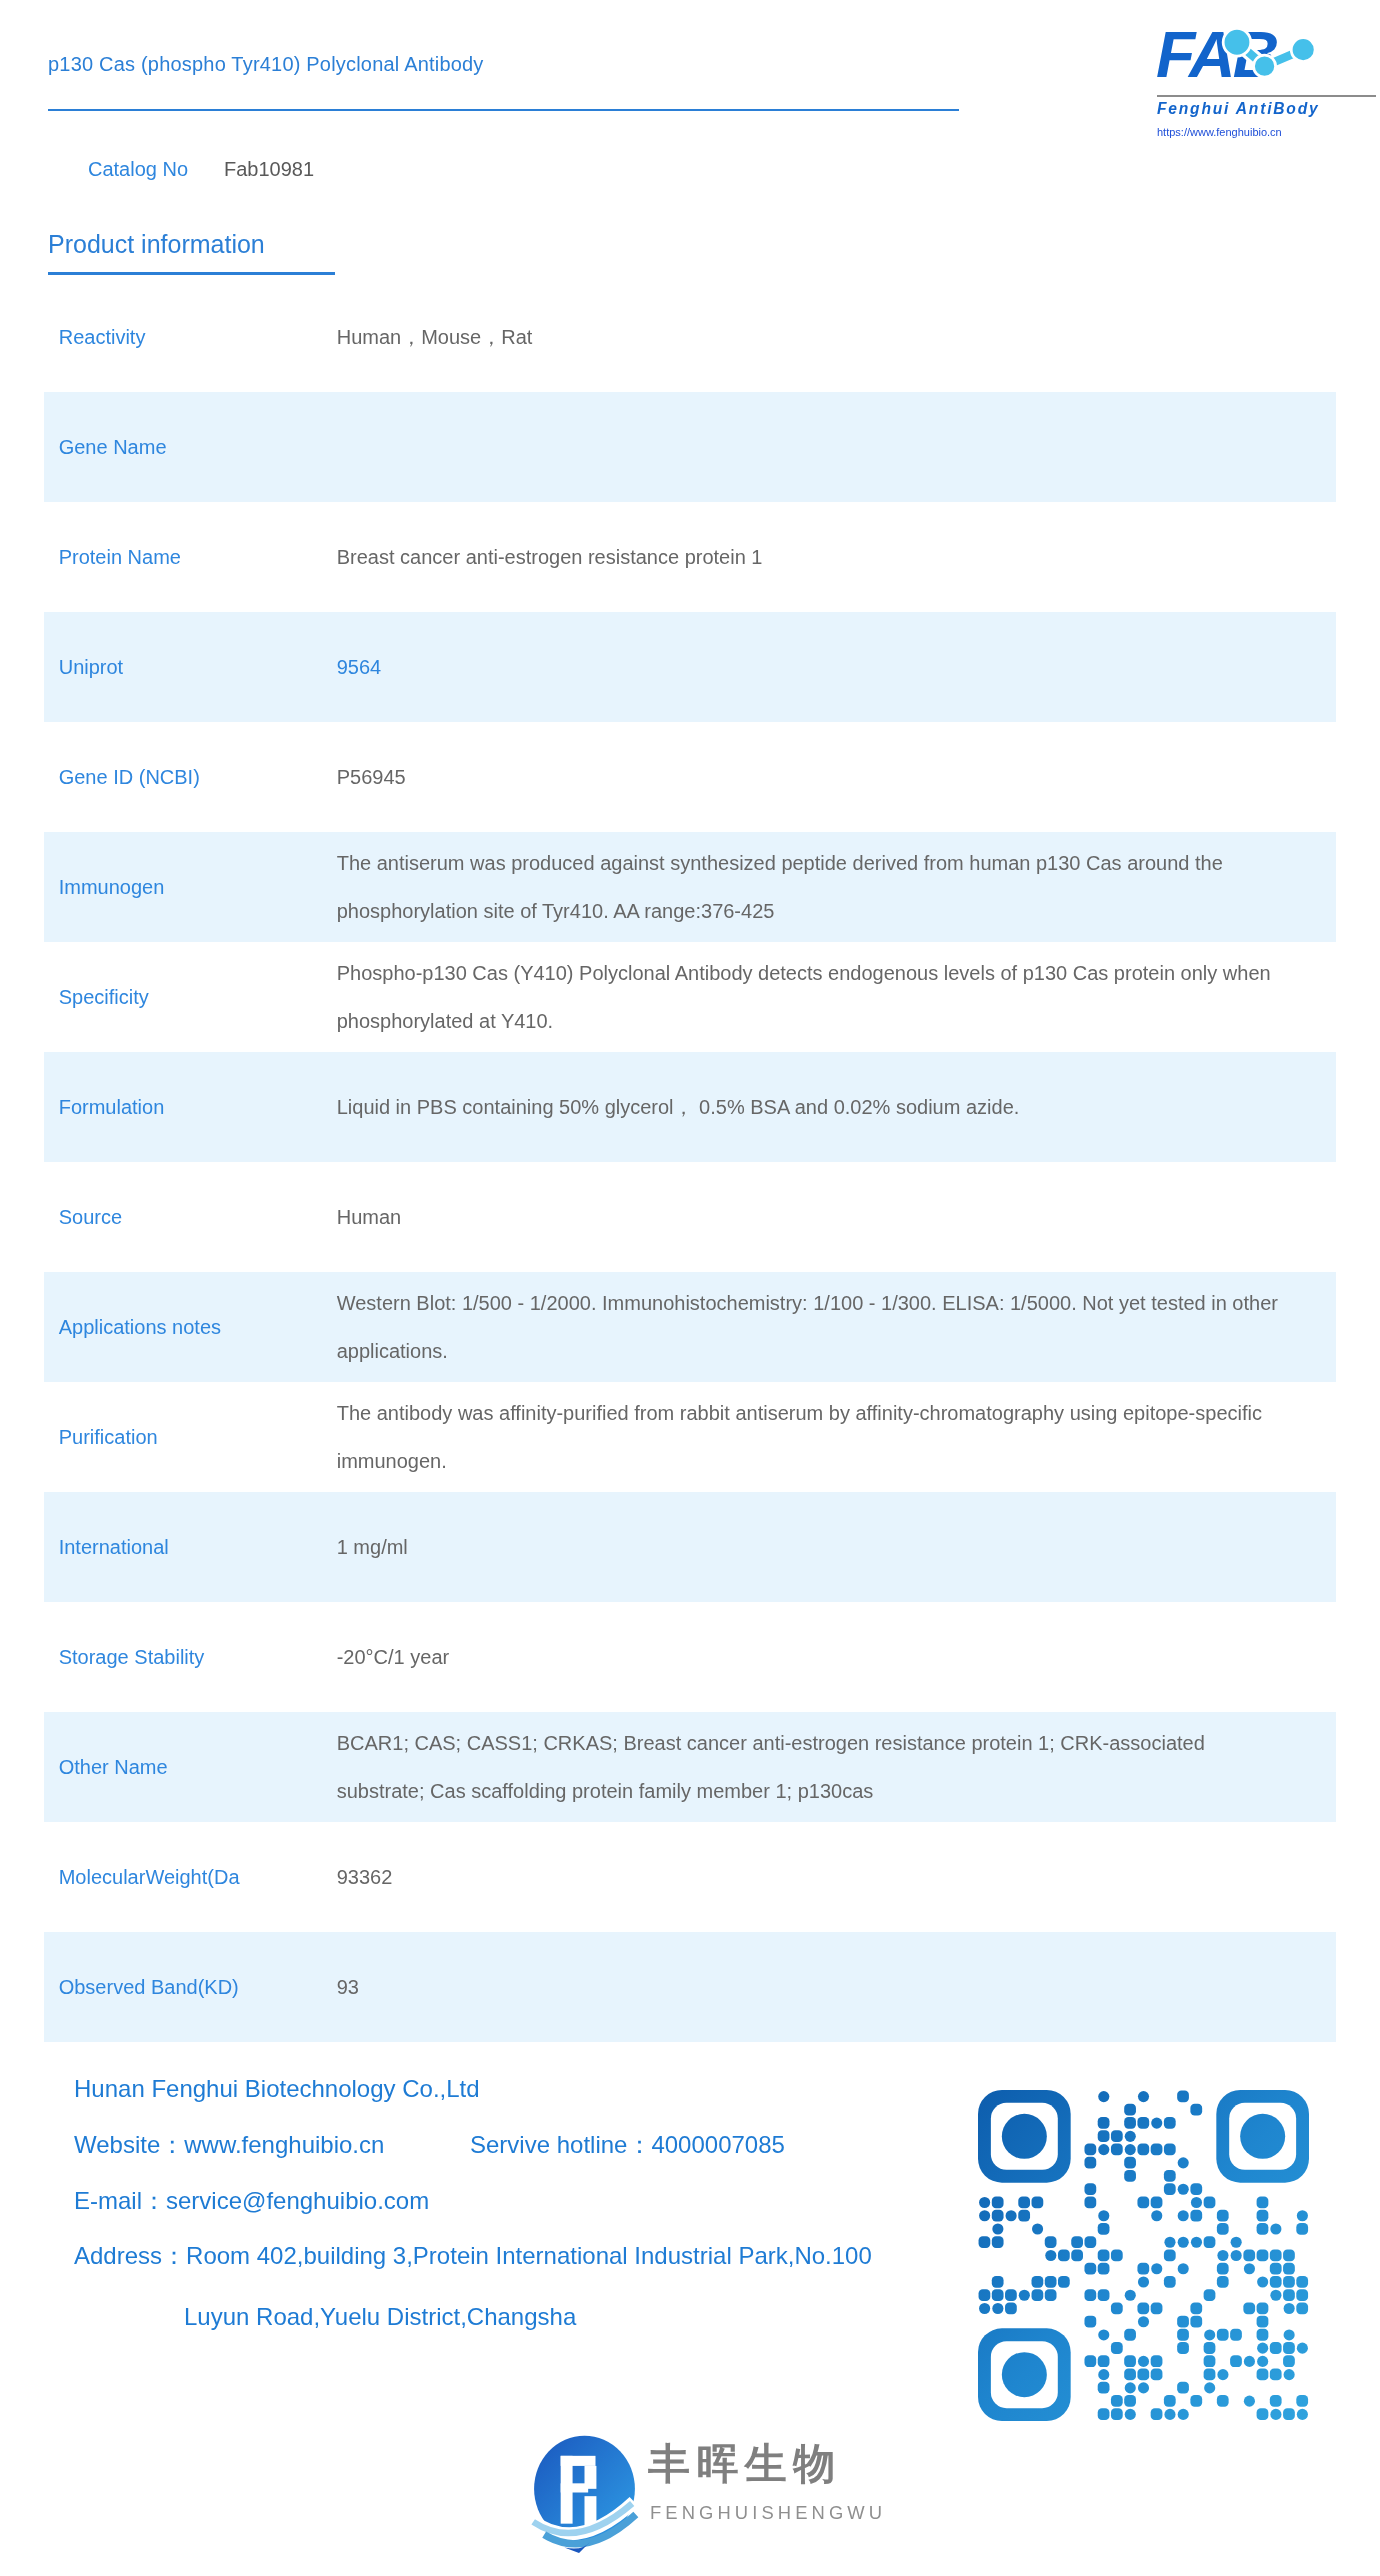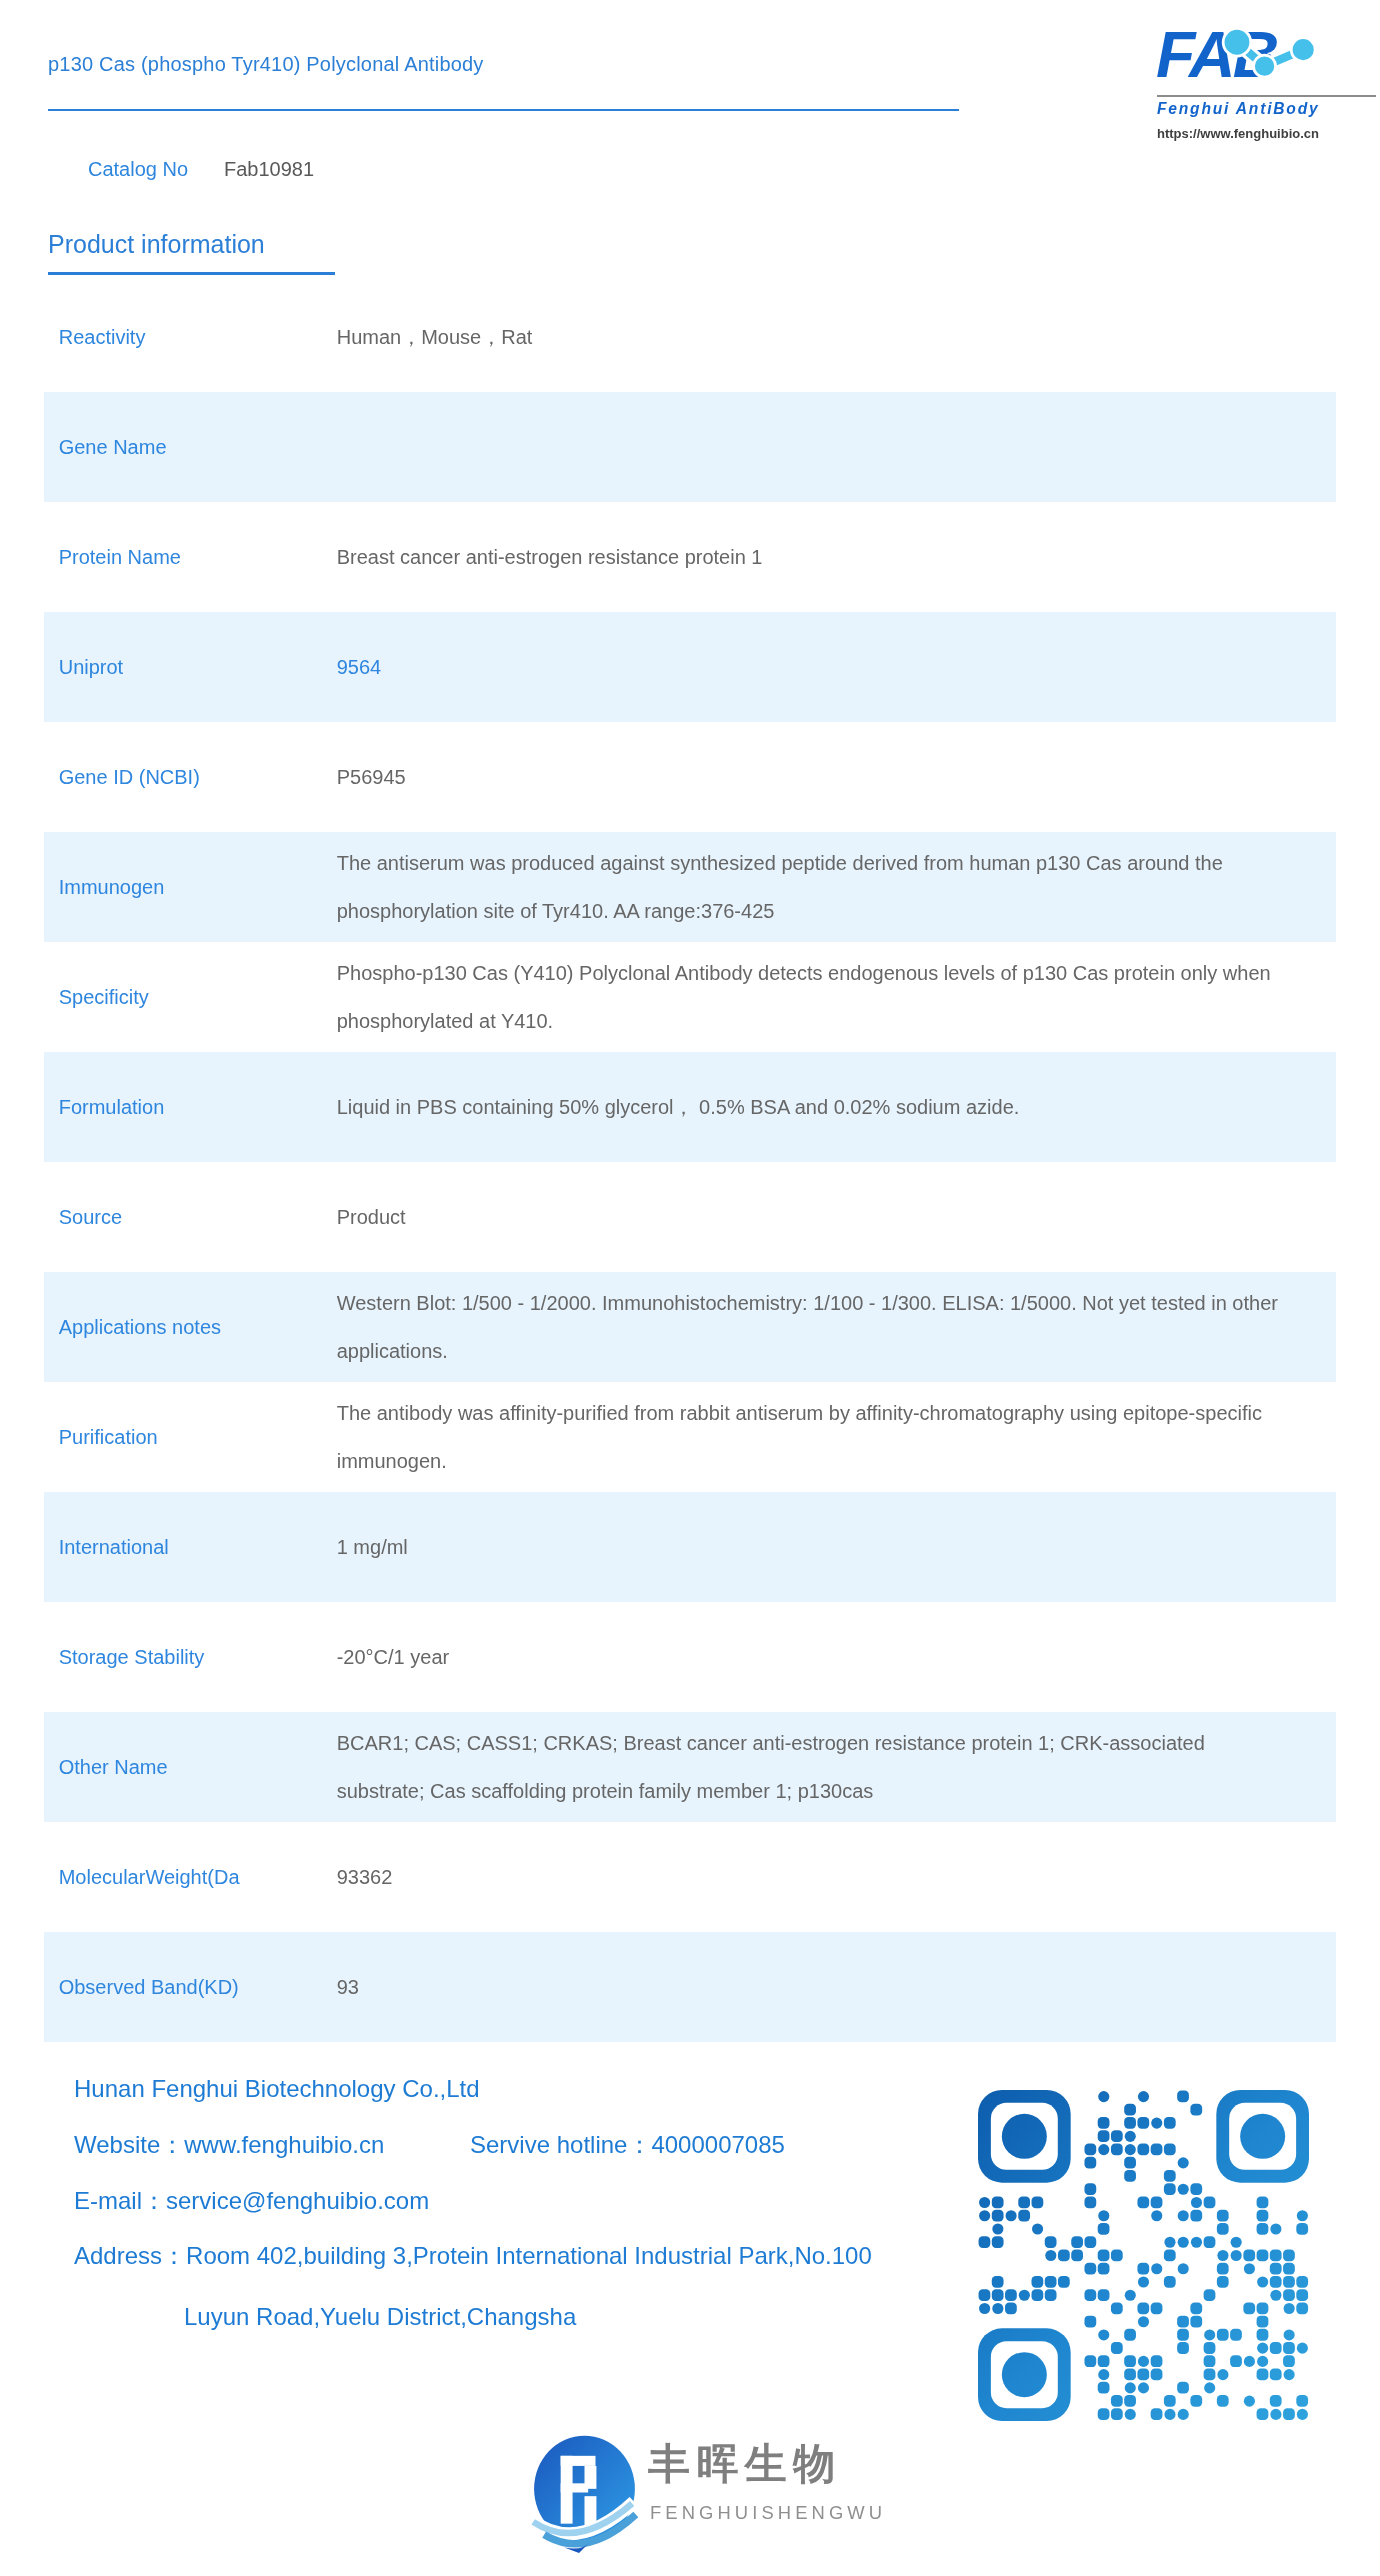--- a/index.html
+++ b/index.html
@@ -7,21 +7,21 @@
        font-family:"Liberation Sans","DejaVu Sans",sans-serif;}
   .abs{position:absolute;}
 
   
   .doc-title{left:48px;top:53px;font-size:20px;color:#2b7fd6;letter-spacing:0.2px;}
   .title-underline{left:48px;top:109px;width:911px;height:1.8px;background:#2b7fd6;}
   .fab-logo{left:1156px;top:22px;width:184px;height:70px;}
   .logo-divider{left:1157px;top:95px;width:219px;height:1.8px;background:#8c8c8c;}
   .logo-subtitle{left:1157px;top:100px;width:221px;font-size:15.6px;font-weight:bold;
                  font-style:italic;color:#1264cb;letter-spacing:1.8px;}
-  .logo-url{left:1157px;top:126px;width:221px;font-size:13px;color:#404040;text-decoration:none;font-weight:bold;}
+  .logo-url{left:1157px;top:126px;width:221px;font-size:11px;color:#1d4ed8;text-decoration:none;}
 
   .catalog-row{left:48px;top:158px;font-size:20px;margin-left:40px;}
   .catalog-label{color:#2e86de;}
   .catalog-value{position:absolute;left:136px;top:0;color:#595959;white-space:nowrap;}
 
   .section-title{left:48px;top:230px;font-size:25px;color:#2b7fd6;}
   .section-underline{left:48px;top:272px;width:287px;height:2.8px;background:#2b7fd6;}
 
   
   .info-table{left:44px;top:282px;width:1292px;}
@@ -101,21 +101,21 @@
   <div class="row">
     <div class="lbl">Specificity</div>
     <div class="val">Phospho-p130 Cas (Y410) Polyclonal Antibody detects endogenous levels of p130 Cas protein only when phosphorylated at Y410.</div>
   </div>
   <div class="row band">
     <div class="lbl">Formulation</div>
     <div class="val">Liquid in PBS containing 50% glycerol， 0.5% BSA and 0.02% sodium azide.</div>
   </div>
   <div class="row">
     <div class="lbl">Source</div>
-    <div class="val">Product</div>
+    <div class="val">Human</div>
   </div>
   <div class="row band">
     <div class="lbl">Applications notes</div>
     <div class="val">Western Blot: 1/500 - 1/2000. Immunohistochemistry: 1/100 - 1/300. ELISA: 1/5000. Not yet tested in other applications.</div>
   </div>
   <div class="row">
     <div class="lbl">Purification</div>
     <div class="val">The antibody was affinity-purified from rabbit antiserum by affinity-chromatography using epitope-specific immunogen.</div>
   </div>
   <div class="row band">

